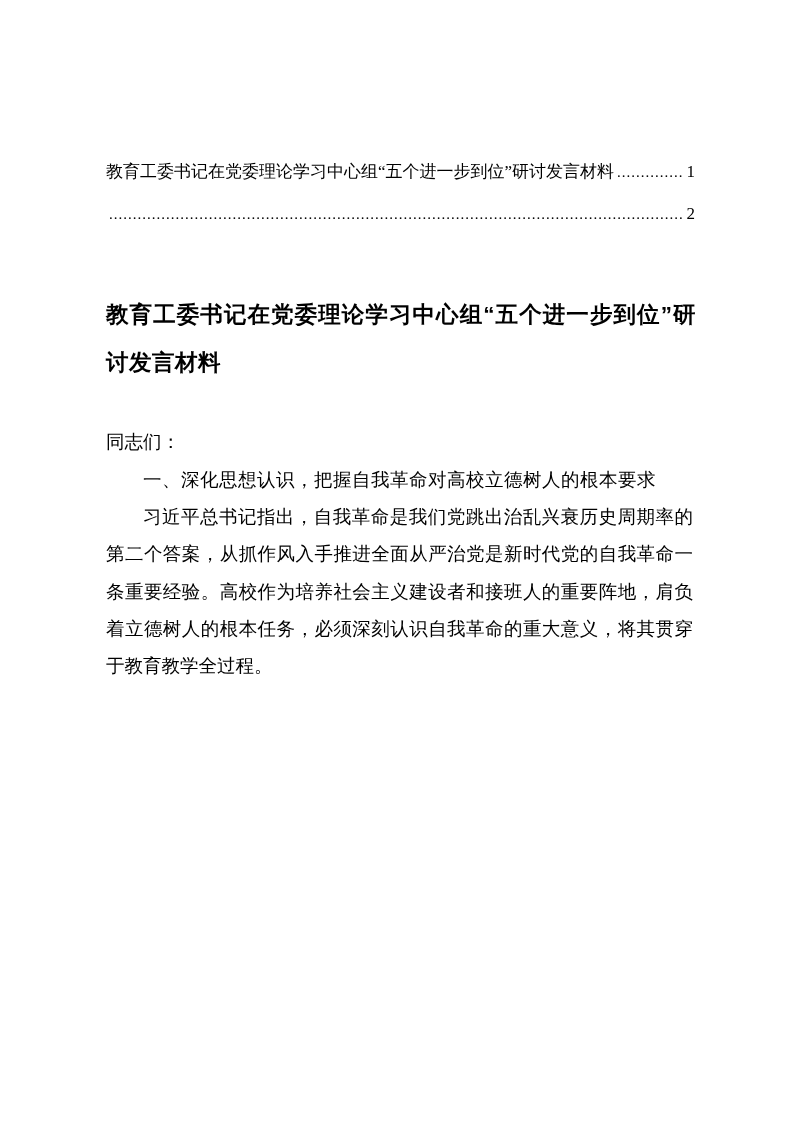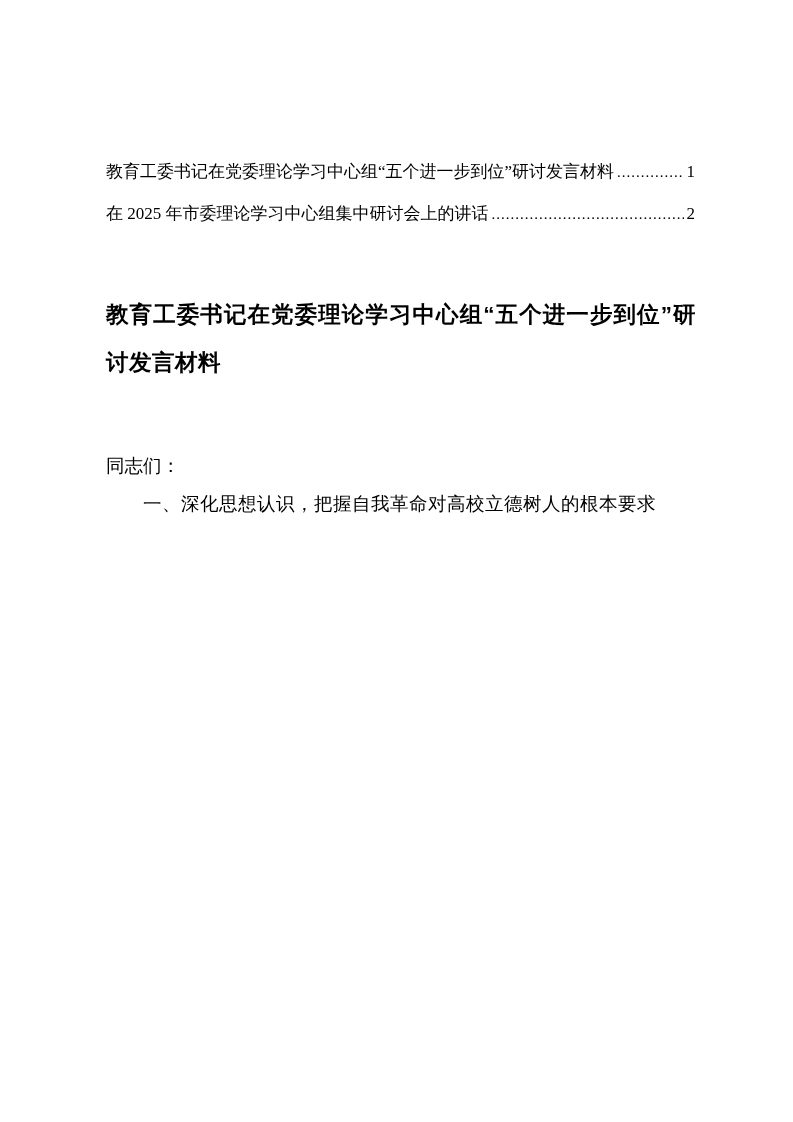--- a/index.html
+++ b/index.html
@@ -69,21 +69,20 @@
 
   
   .doc-body {
     position: absolute;
     left: 106px;
     width: 587px;
     top: 424px;
     font-size: 18.5px;
     line-height: 37.4px;
     text-align: justify;
-    margin-top: 24px;
   }
   .doc-body p {
     margin: 0;
     padding: 0;
   }
   .para-indent {
     text-indent: 2em;
   }
   .section-heading {
     font-family: "Liberation Sans", "DejaVu Sans", sans-serif;
@@ -121,30 +120,30 @@
 
 <div class="page">
 
   <div class="toc">
     <div class="toc-entry">
       <span class="toc-entry-title">教育工委书记在党委理论学习中心组“五个进一步到位”研讨发言材料</span>
       <span class="toc-dots"></span>
       <span class="toc-page-num">1</span>
     </div>
     <div class="toc-entry">
-      <span class="toc-entry-title">在 2025 年市委理论学习中心组集中研讨会上的讲话</span>
       <span class="toc-dots"></span>
       <span class="toc-page-num">2</span>
     </div>
   </div>
 
   <h1 class="doc-title">教育工委书记在党委理论学习中心组“五个进一步到位”研讨发言材料</h1>
 
   <div class="doc-body">
     <p>同志们：</p>
     <p class="section-heading">一、深化思想认识，把握自我革命对高校立德树人的根本要求</p>
+    <p class="para-indent">习近平总书记指出，自我革命是我们党跳出治乱兴衰历史周期率的第二个答案，从抓作风入手推进全面从严治党是新时代党的自我革命一条重要经验。高校作为培养社会主义建设者和接班人的重要阵地，肩负着立德树人的根本任务，必须深刻认识自我革命的重大意义，将其贯穿于教育教学全过程。</p>
   </div>
 
   <div class="page-footer">
     <span class="footer-dash">—</span><span class="footer-num">1</span><span class="footer-dash">—</span>
   </div>
 
 </div>
 
 </body></html>

